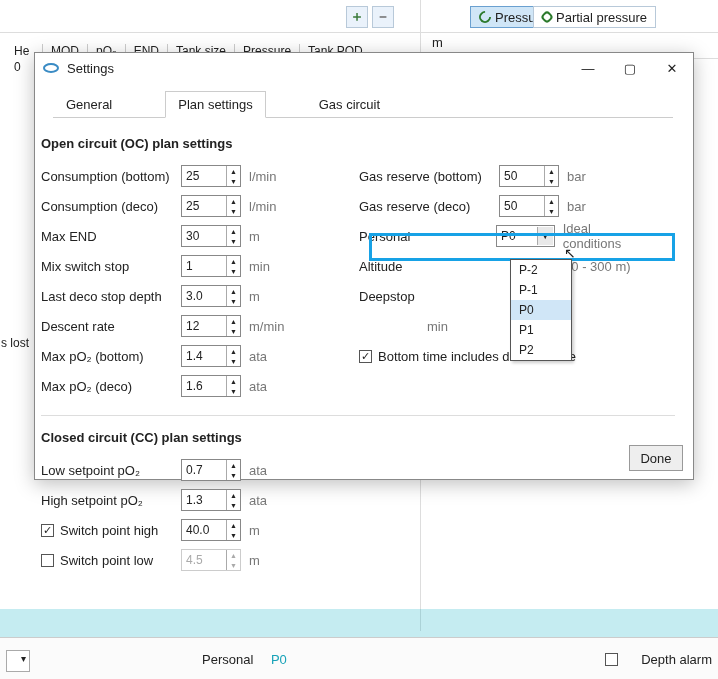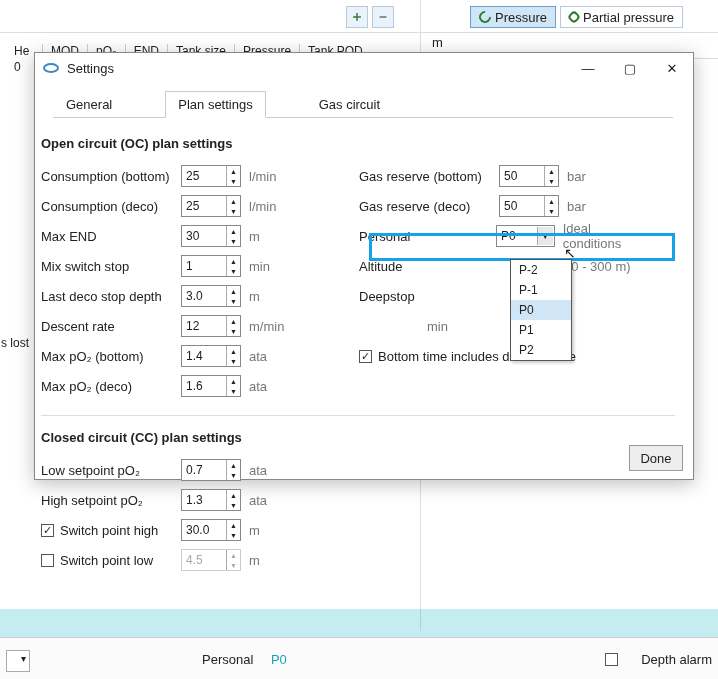--- a/index.html
+++ b/index.html
@@ -4,21 +4,21 @@
 <style>
   * { box-sizing: border-box; font-family: "Segoe UI", Tahoma, sans-serif; }
   body { margin:0; width:718px; height:679px; background:#fff; overflow:hidden; position:relative; font-size:13px; color:#222; }
   .bg-btns { position:absolute; left:346px; top:6px; display:flex; gap:4px;}
   .sqbtn { width:22px; height:22px; border:1px solid #b8c9d9; background:#eaf2fb; display:flex; align-items:center; justify-content:center; font-size:14px; font-weight:bold; color:#3a7a3a;}
   .sqbtn.minus{color:#6a6a6a;}
   .pillbtn { position:absolute; top:6px; height:22px; border:1px solid #b8c9d9; display:flex; align-items:center; padding:0 8px; gap:4px;}
   .pillbtn.active{ background:#d0e6f7; border-color:#6aa0d0;}
   .pillbtn.inactive{ background:#fff;}
   .pressure { left:470px;}
-  .partial  { left:560px;justify-content:space-between;}
+  .partial  { left:533px;justify-content:space-between;}
   .gauge-icon{width:12px;height:12px;border:2px solid #2c7a2c;border-radius:50%;border-top-color:transparent;transform:rotate(45deg);}
   .link-icon{width:10px;height:10px;border:2px solid #2c7a2c;border-radius:4px;transform:rotate(45deg);}
   .m-label{ position:absolute; left:432px; top:35px;}
   .gas-header{ position:absolute; left:6px; top:44px; display:flex; gap:12px; font-size:12px;align-items:flex-end;}
   .gas-header .he{ margin-left:8px;}
   .gas-cols{ position:absolute; left:42px; top:44px; display:flex;}
   .gcol{ border-left:1px solid #ccc; padding:0 8px; font-size:12px;}
   .hez{ position:absolute; left:14px; top:60px; font-size:12px;}
   .vline{ position:absolute; top:0; bottom:48px; left:420px; border-left:1px solid #ddd;}
   .lost-label{ position:absolute; left:1px; top:336px; font-size:12px;}
@@ -294,21 +294,21 @@
             <span class="arrows">
               <span class="ar">▲</span>
               <span class="ar">▼</span>
             </span>
           </span>
           <span class="unit">ata</span>
         </div>
         <div class="row">
           <span class="lbl checkbox"><span class="chk checked"></span>Switch point high</span>
           <span class="spin">
-            <span>30.0</span>
+            <span>40.0</span>
             <span class="arrows">
               <span class="ar">▲</span>
               <span class="ar">▼</span>
             </span>
           </span>
           <span class="unit">m</span>
         </div>
         <div class="row">
           <span class="lbl checkbox"><span class="chk"></span>Switch point low</span>
           <span class="spin disabled">

